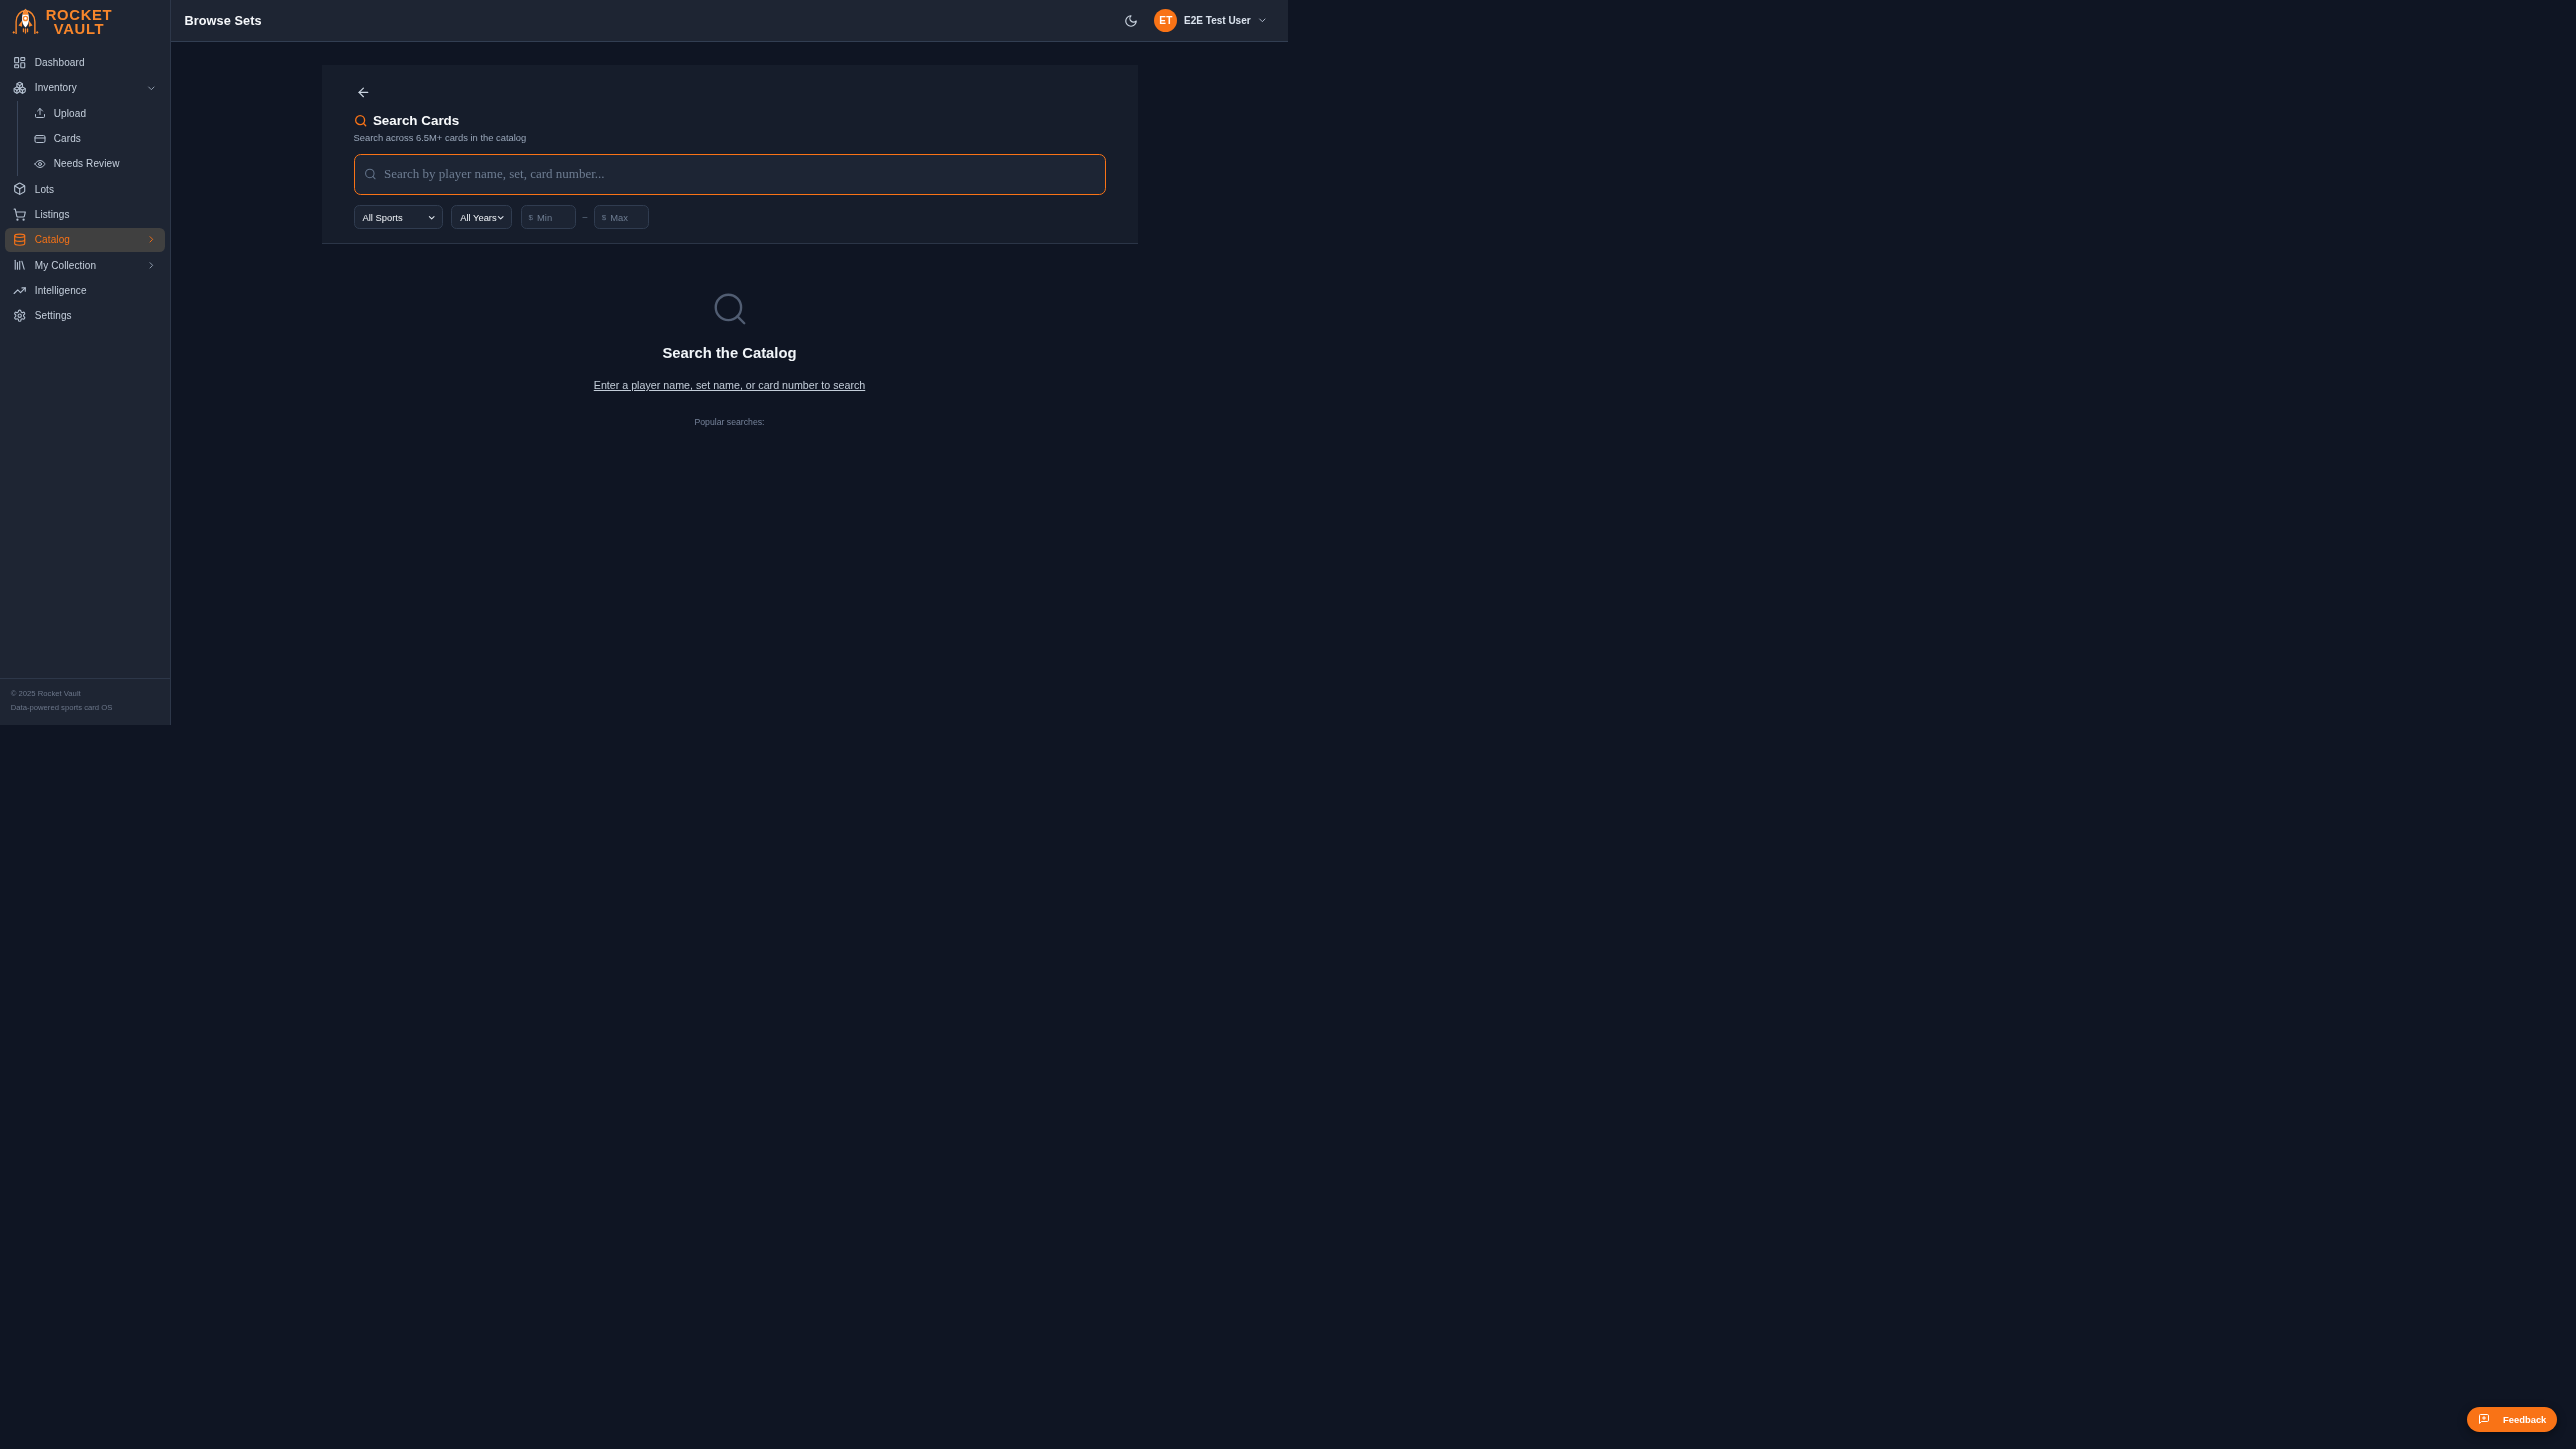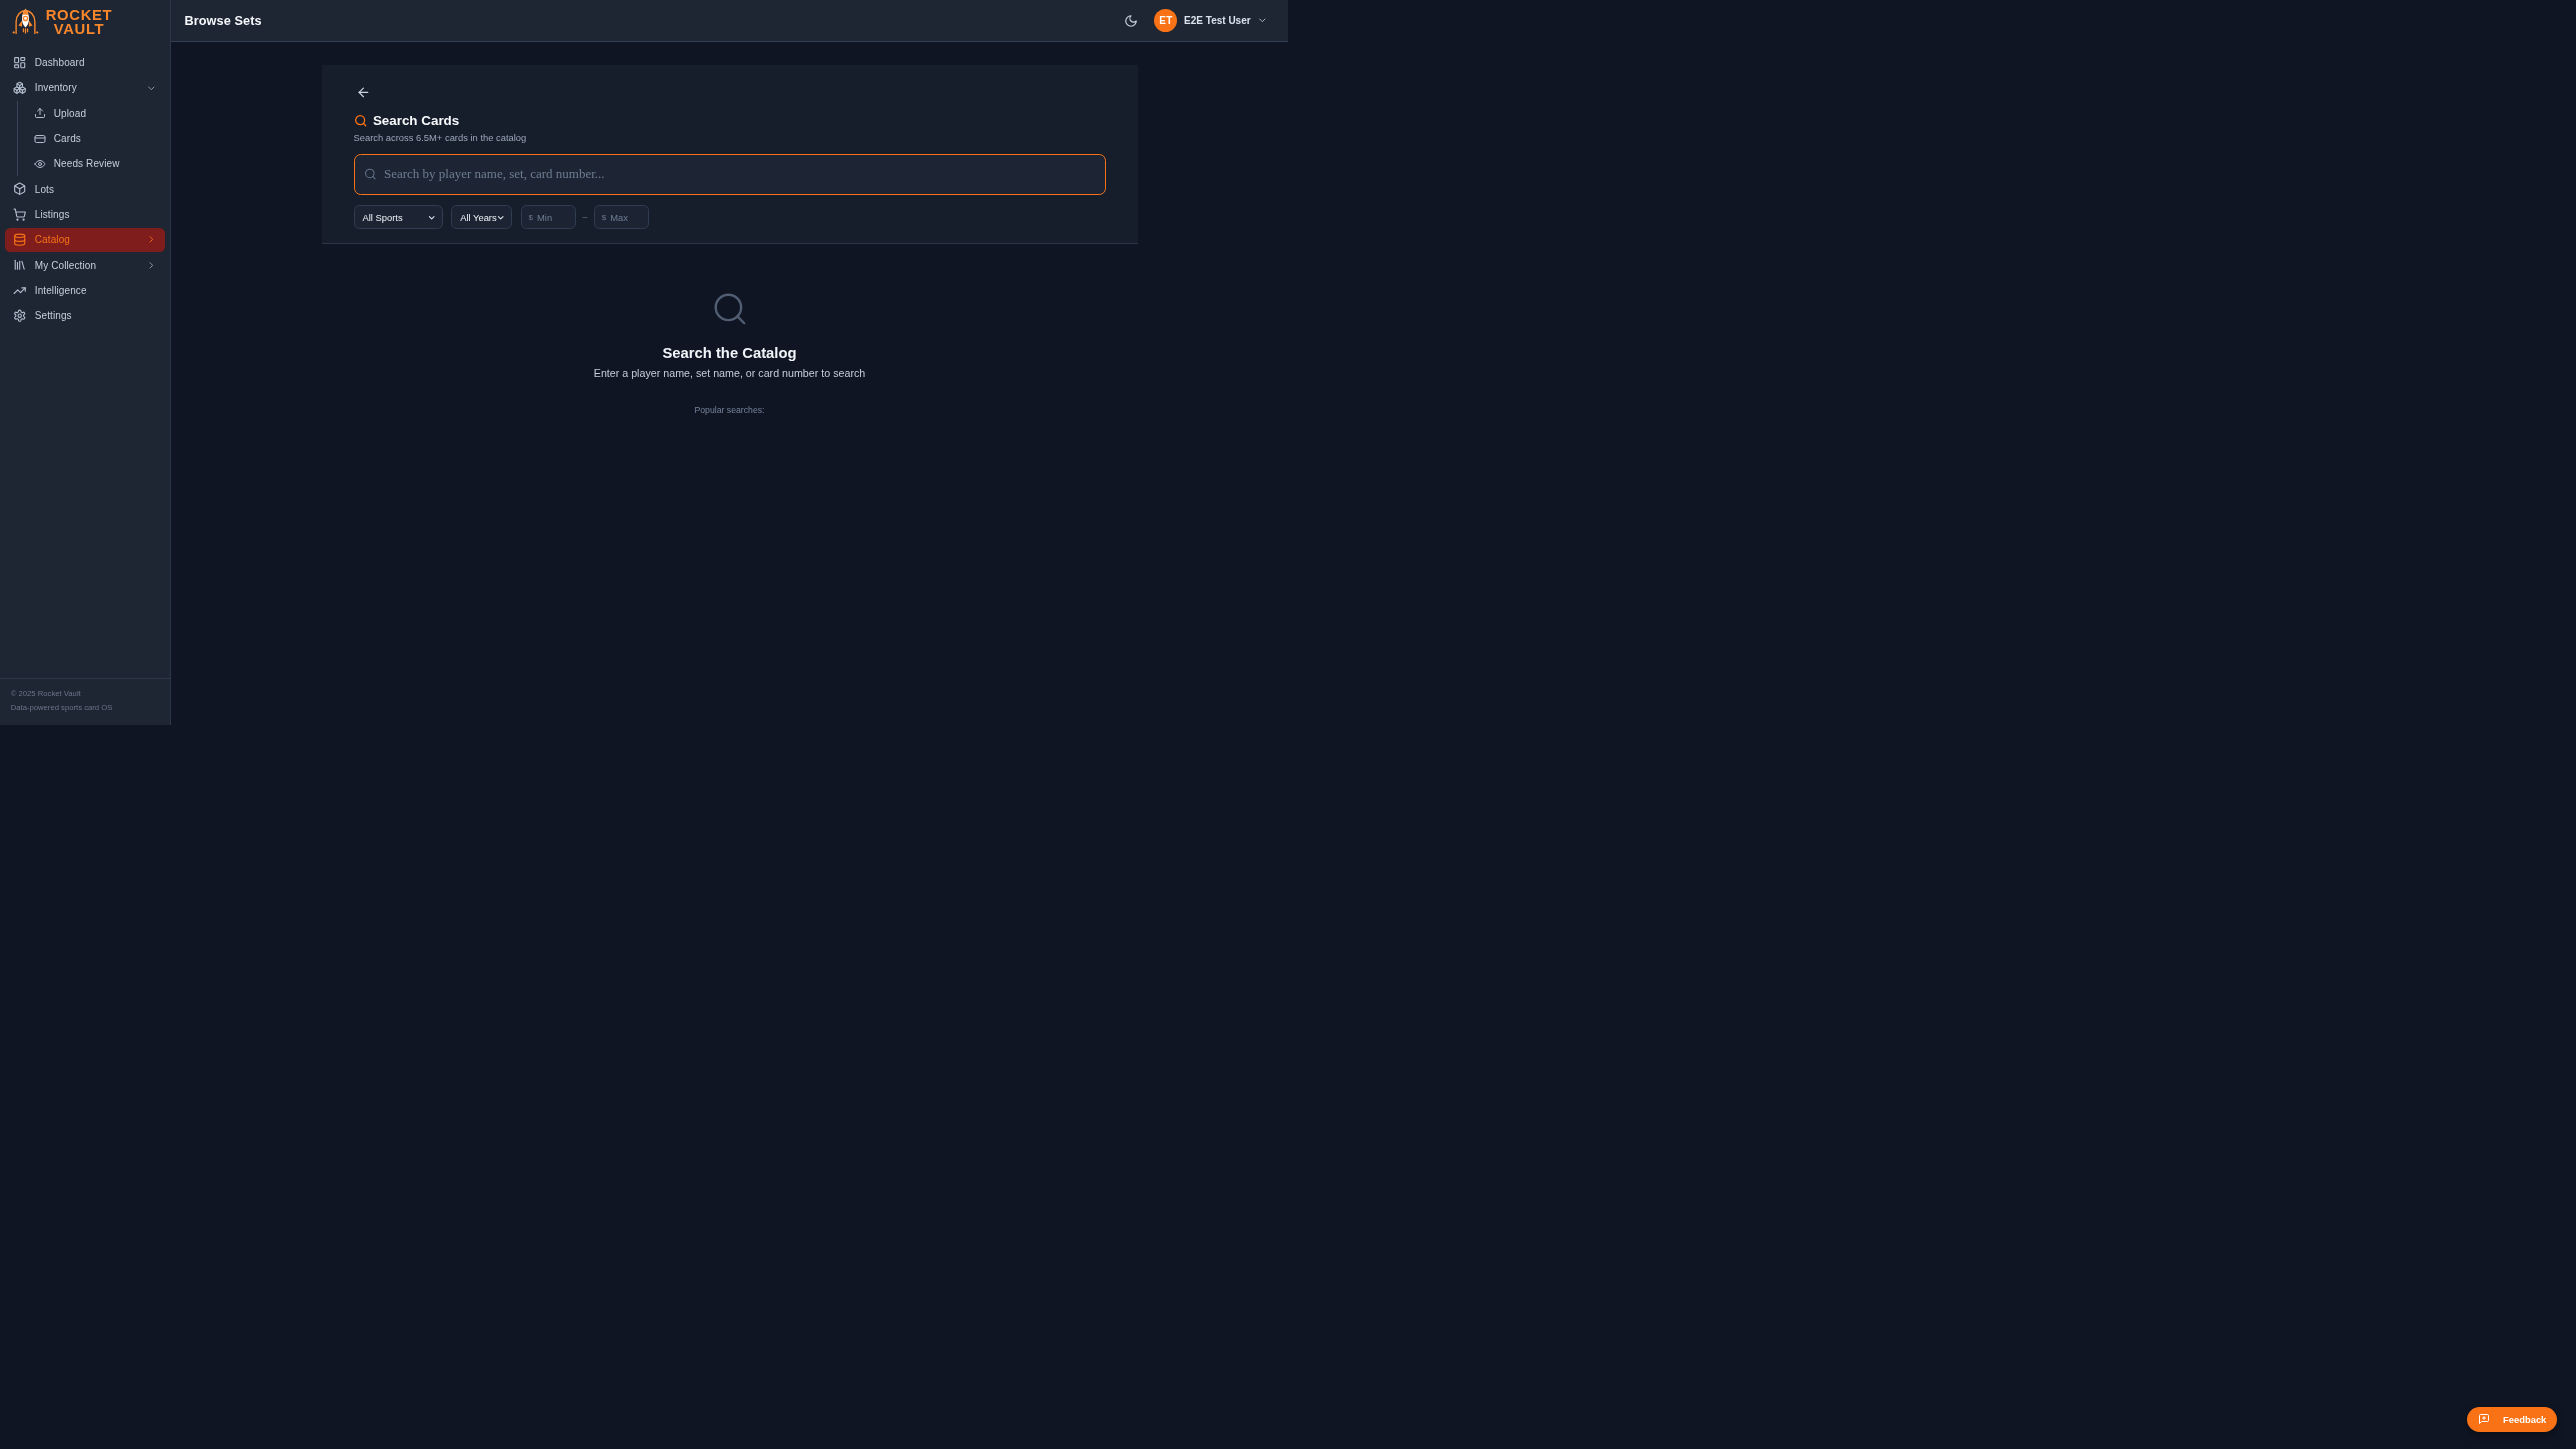--- a/index.html
+++ b/index.html
@@ -28,21 +28,21 @@
   .nav-item {
     display:flex; align-items:center; gap:8px;
     height:24px; margin:1.3px 0; padding:0 8px;
     border-radius:5.4px; color:#c6d0dd; font-size:10px; cursor:pointer;
   }
   .nav-item .icn { width:13.4px; height:13.4px; color:#b4c0d0; display:flex; flex:none; }
   .nav-item .icn svg { width:100%; height:100%; }
   .nav-item .lbl { flex:1; font-weight:500; letter-spacing:0.1px; white-space:nowrap; }
   .nav-item .chev { width:10.7px; height:10.7px; color:#9aa6b7; flex:none; }
   .nav-item .chev svg { width:100%; height:100%; }
-  .nav-item.active { background:#7f1d1d; color:#f97316; }
+  .nav-item.active { background:#404040; color:#f97316; }
   .nav-item.active .icn, .nav-item.active .chev { color:#f97316; }
   .sub-list { margin-left:11.4px; border-left:0.7px solid #39455a; padding-left:8px; }
   .sub-list .nav-item .icn { width:12px; height:12px; }
 
   .sidebar-footer {
     margin-top:auto; border-top:0.7px solid #2d3749;
     padding:8px 10.7px 10.7px; font-size:7.7px; color:#6b7689; line-height:1.75;
   }
 
   
@@ -107,21 +107,21 @@
   .money .cur { color:#66758a; font-size:8px; flex:none; }
   .money input { background:transparent; border:none; outline:none; color:#e8edf4; font-size:9.4px; width:100%; min-width:0; font-family:inherit; }
   .money input::placeholder { color:#6e7d92; }
   .range-sep { color:#66758a; font-size:8.7px; margin:0 -2px; }
 
   
   .empty { display:flex; flex-direction:column; align-items:center; text-align:center; margin-top:46px; }
   .empty-icon { width:38px; height:38px; color:#515d72; }
   .empty-icon svg { width:100%; height:100%; }
   .empty-title { font-size:14.8px; font-weight:bold; color:#f1f5f9; margin-top:17.4px; }
-  .empty-sub { font-size:10.7px; color:#c3cdd9; margin-top:6px; }
+  .empty-sub { font-size:10.7px; color:#c3cdd9; margin-top:18px;text-decoration:underline; }
   .popular-label { font-size:8.7px; color:#76839a; margin-top:25.5px; }
   .chips { display:flex; flex-wrap:wrap; justify-content:center; gap:8.7px; margin-top:9.4px; max-width:268px; }
   .chip {
     height:20px; padding:0 9.4px; background:#232d3e;
     border:0.7px solid #2d394c; border-radius:5.4px;
     display:flex; align-items:center; font-size:9.4px; color:#dde4ec; cursor:pointer; white-space:nowrap;
   }
 
   
   .feedback-btn {

